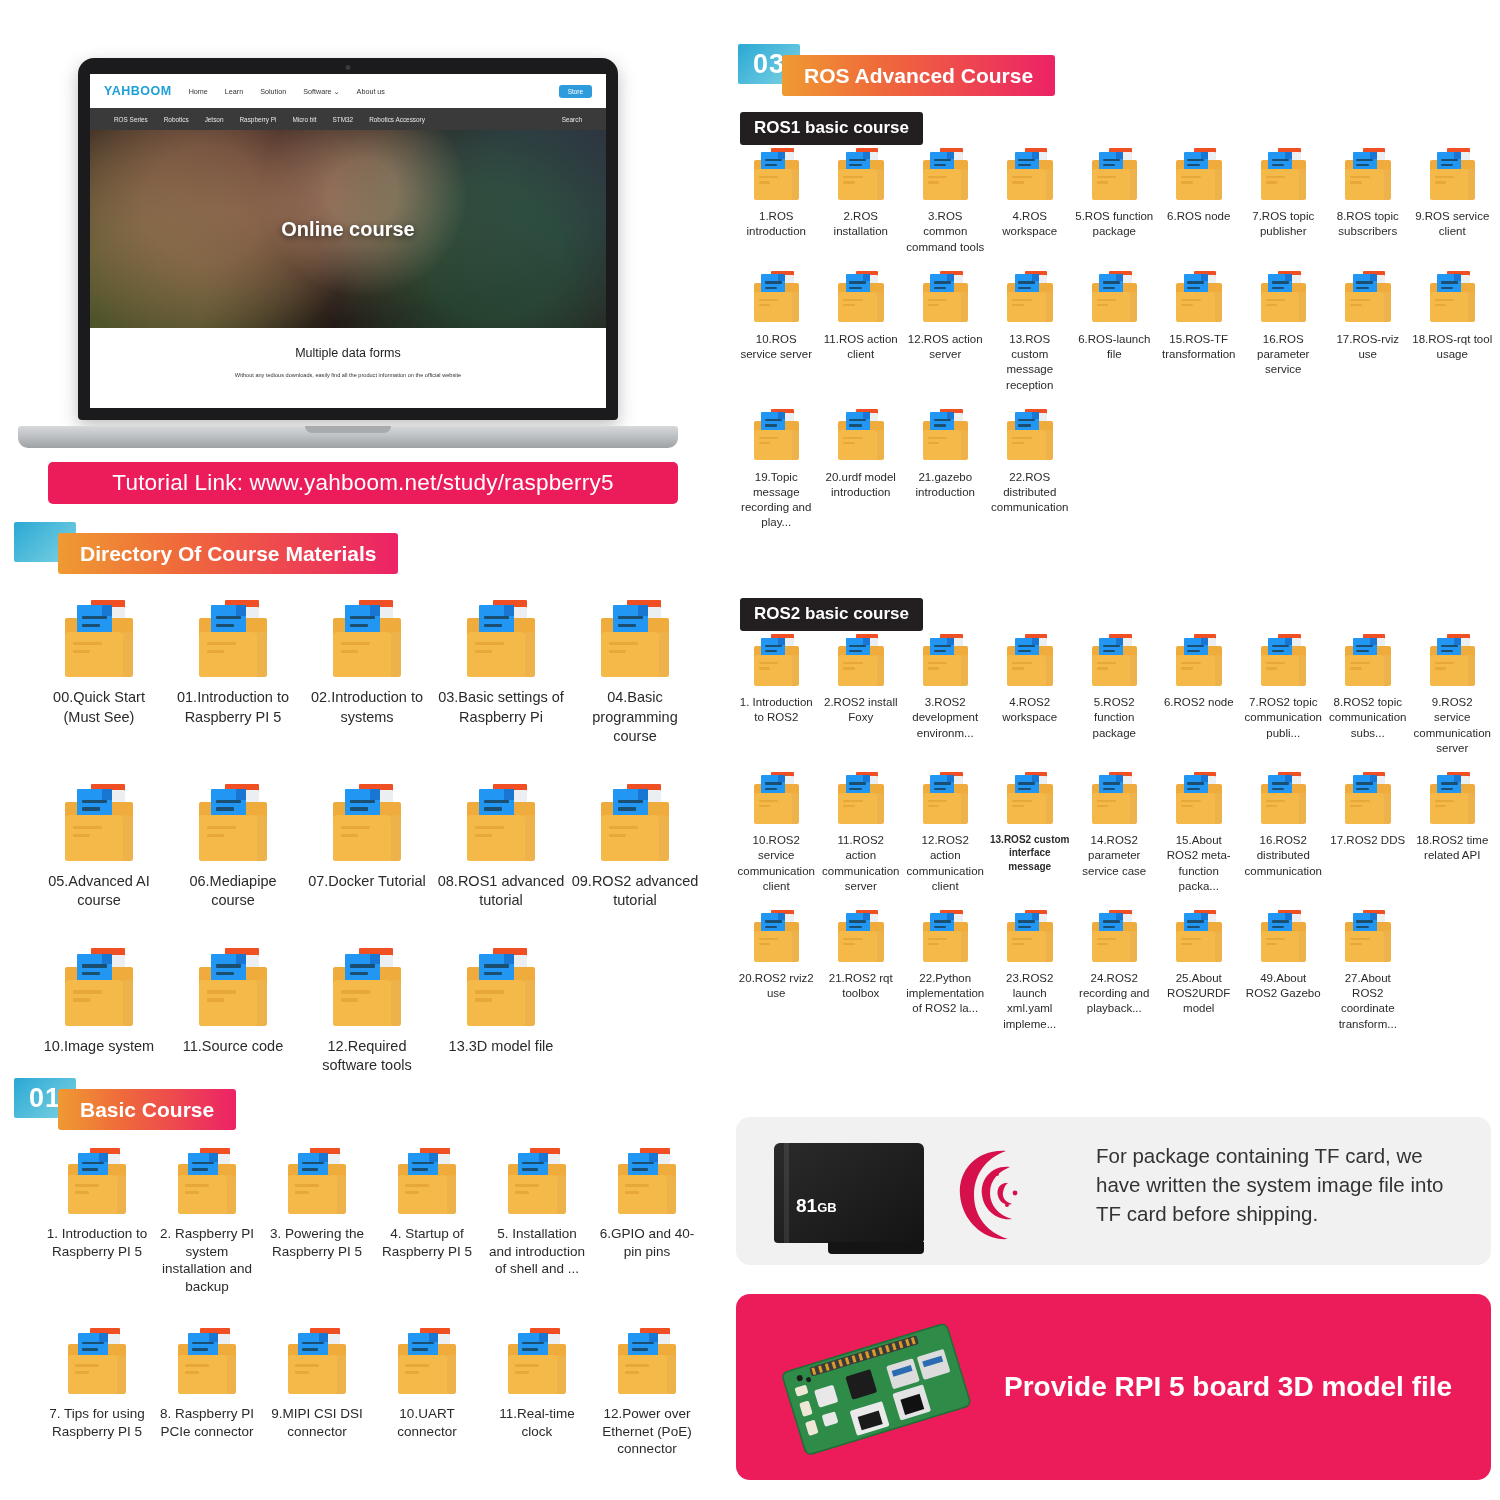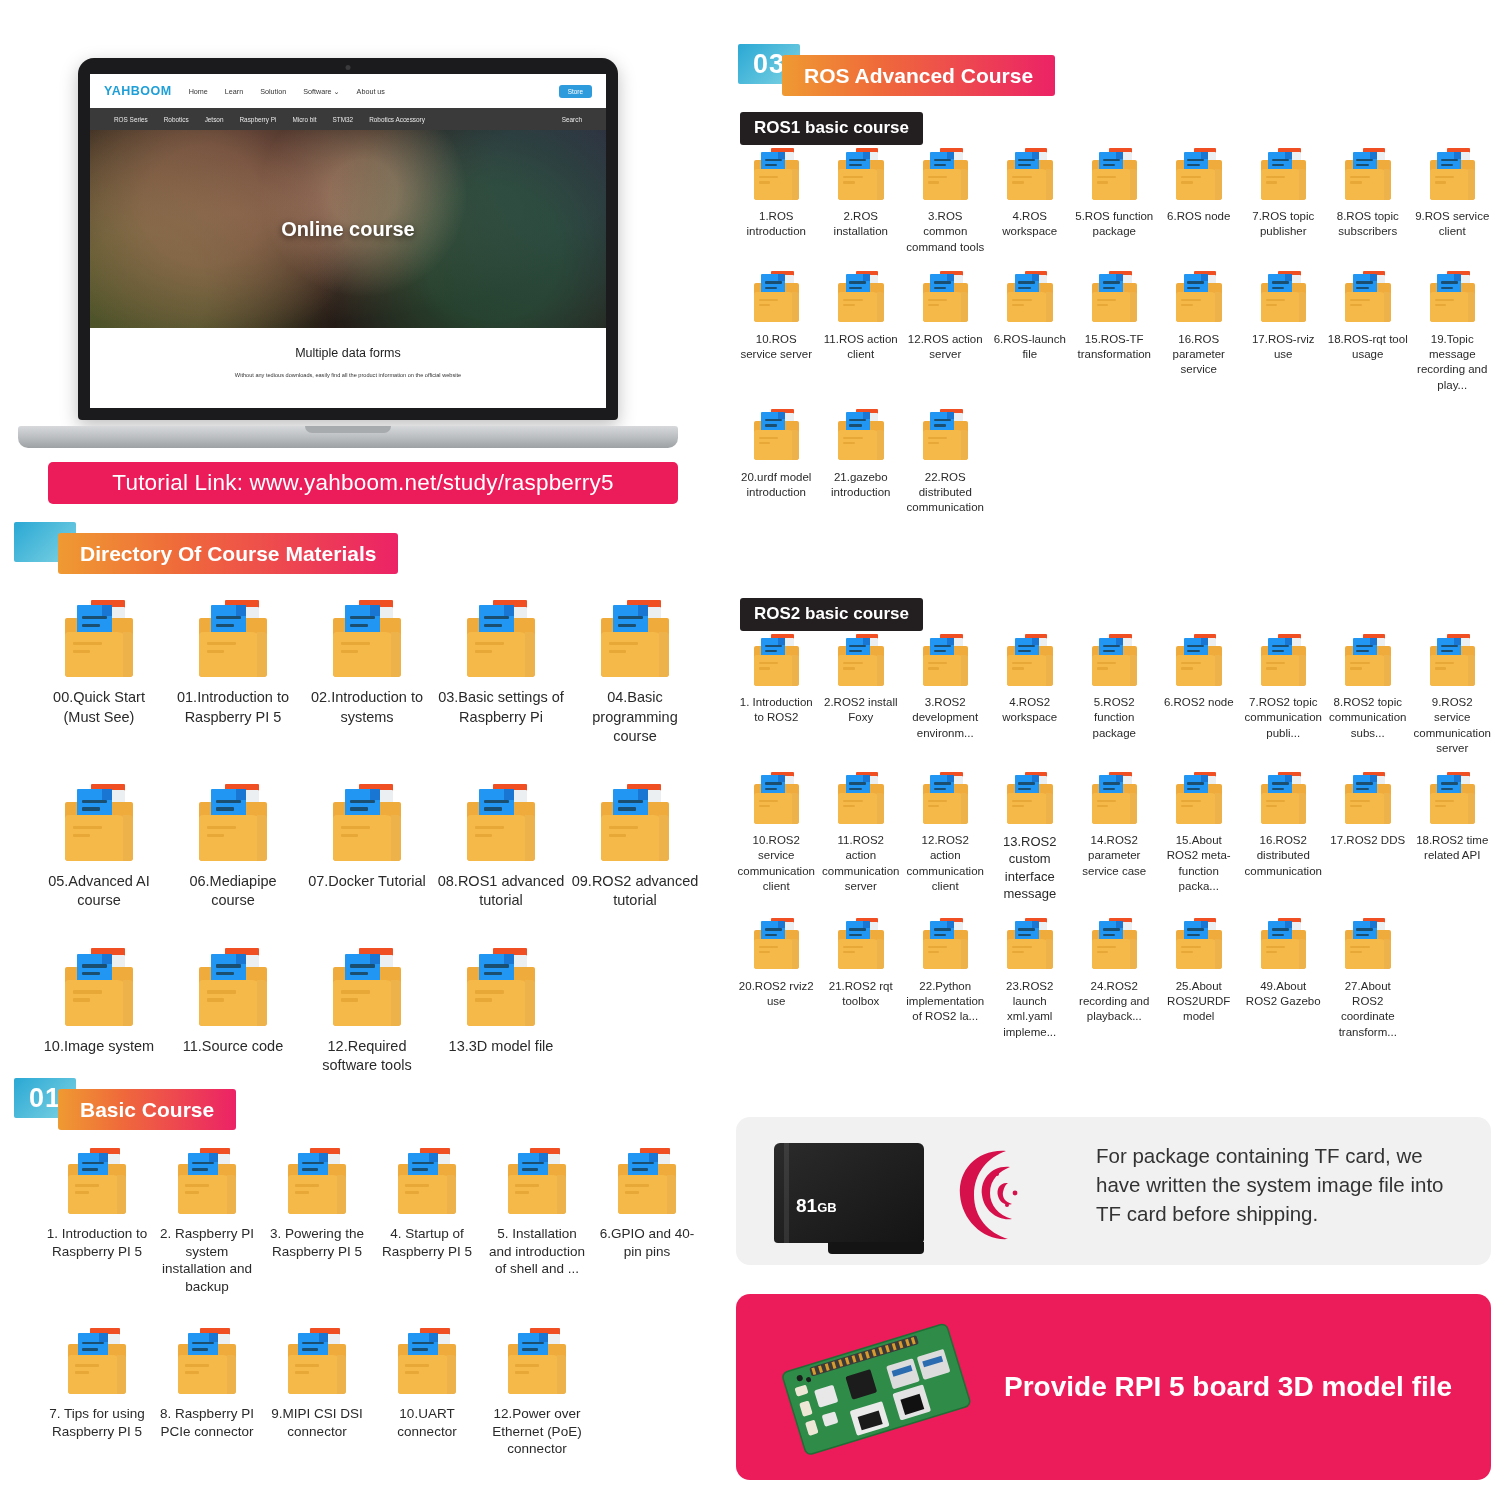--- a/index.html
+++ b/index.html
@@ -751,20 +751,41 @@
             <div class="f-back" style="left: 6.75px; top: 15.75px; width: 58.5px; height: 50.63px;"></div>
             <div class="f-blue" style="left: 16.88px; top: 4.5px; width: 30.38px; height: 29.25px;"></div>
             <div class="f-bcorner" style="left: 38.25px; top: 4.5px; width: 9px; height: 9px;"></div>
             <div class="f-blines" style="left: 21.38px; top: 13.5px; width: 21.38px; height: 2.93px;"></div>
             <div class="f-blines" style="left: 21.38px; top: 20.25px; width: 15.75px; height: 2.93px;"></div>
             <div class="f-front" style="left: 6.75px; top: 27px; width: 54px; height: 39.38px; border-radius: 3.38px 9px 3.38px 3.38px;"></div>
             <div class="f-flines" style="left: 13.5px; top: 36px; width: 24.75px; height: 2.93px;"></div>
             <div class="f-flines" style="left: 13.5px; top: 42.75px; width: 14.63px; height: 2.93px;"></div>
             <div class="f-back" style="left: 56.25px; top: 27px; width: 9px; height: 39.38px; border-radius: 0px 3.38px 3.38px 0px; background: rgb(238, 178, 74);"></div>
           </div>
+          <div class="cap" style="font-size: 13.5px; width: 104px;">11.Real-time clock</div>
+        </div>
+        <div class="cell">
+          <div class="folder" style="width: 72px; height: 69.75px;">
+            <div class="f-red" style="left: 29.25px; top: 0px; width: 29.25px; height: 18px;"></div>
+            <div class="f-white" style="left: 33.75px; top: 5.63px; width: 24.75px; height: 54px;"></div>
+            <div class="f-wlines" style="left: 37.13px; top: 15.75px; width: 18px; height: 2.48px;"></div>
+            <div class="f-wlines" style="left: 37.13px; top: 21.38px; width: 18px; height: 2.48px;"></div>
+            <div class="f-wlines" style="left: 37.13px; top: 27px; width: 18px; height: 2.48px;"></div>
+            <div class="f-wlines" style="left: 37.13px; top: 32.63px; width: 18px; height: 2.48px;"></div>
+            <div class="f-wlines" style="left: 37.13px; top: 38.25px; width: 18px; height: 2.48px;"></div>
+            <div class="f-back" style="left: 6.75px; top: 15.75px; width: 58.5px; height: 50.63px;"></div>
+            <div class="f-blue" style="left: 16.88px; top: 4.5px; width: 30.38px; height: 29.25px;"></div>
+            <div class="f-bcorner" style="left: 38.25px; top: 4.5px; width: 9px; height: 9px;"></div>
+            <div class="f-blines" style="left: 21.38px; top: 13.5px; width: 21.38px; height: 2.93px;"></div>
+            <div class="f-blines" style="left: 21.38px; top: 20.25px; width: 15.75px; height: 2.93px;"></div>
+            <div class="f-front" style="left: 6.75px; top: 27px; width: 54px; height: 39.38px; border-radius: 3.38px 9px 3.38px 3.38px;"></div>
+            <div class="f-flines" style="left: 13.5px; top: 36px; width: 24.75px; height: 2.93px;"></div>
+            <div class="f-flines" style="left: 13.5px; top: 42.75px; width: 14.63px; height: 2.93px;"></div>
+            <div class="f-back" style="left: 56.25px; top: 27px; width: 9px; height: 39.38px; border-radius: 0px 3.38px 3.38px 0px; background: rgb(238, 178, 74);"></div>
+          </div>
           <div class="cap" style="font-size: 13.5px; width: 104px;">12.Power over Ethernet (PoE) connector</div>
         </div>
       </div>
   </div>
 
   <div class="right-col">
 
     <div class="sec-badge" style="left:18px; top:44px;">
       <div class="sec-num">03</div>
       <div class="sec-title">ROS Advanced Course</div>
@@ -1037,20 +1058,41 @@
             <div class="f-back" style="left: 5.25px; top: 12.25px; width: 45.5px; height: 39.38px;"></div>
             <div class="f-blue" style="left: 13.13px; top: 3.5px; width: 23.63px; height: 22.75px;"></div>
             <div class="f-bcorner" style="left: 29.75px; top: 3.5px; width: 7px; height: 7px;"></div>
             <div class="f-blines" style="left: 16.63px; top: 10.5px; width: 16.63px; height: 2.27px;"></div>
             <div class="f-blines" style="left: 16.63px; top: 15.75px; width: 12.25px; height: 2.27px;"></div>
             <div class="f-front" style="left: 5.25px; top: 21px; width: 42px; height: 30.63px; border-radius: 2.63px 7px 2.63px 2.63px;"></div>
             <div class="f-flines" style="left: 10.5px; top: 28px; width: 19.25px; height: 2.27px;"></div>
             <div class="f-flines" style="left: 10.5px; top: 33.25px; width: 11.38px; height: 2.27px;"></div>
             <div class="f-back" style="left: 43.75px; top: 21px; width: 7px; height: 30.63px; border-radius: 0px 2.63px 2.63px 0px; background: rgb(238, 178, 74);"></div>
           </div>
+          <div class="cap" style="font-size: 11.5px; width: 80px;">13.ROS custom message reception</div>
+        </div>
+        <div class="cell">
+          <div class="folder" style="width: 56px; height: 54.25px;">
+            <div class="f-red" style="left: 22.75px; top: 0px; width: 22.75px; height: 14px;"></div>
+            <div class="f-white" style="left: 26.25px; top: 4.38px; width: 19.25px; height: 42px;"></div>
+            <div class="f-wlines" style="left: 28.88px; top: 12.25px; width: 14px; height: 1.93px;"></div>
+            <div class="f-wlines" style="left: 28.88px; top: 16.63px; width: 14px; height: 1.93px;"></div>
+            <div class="f-wlines" style="left: 28.88px; top: 21px; width: 14px; height: 1.93px;"></div>
+            <div class="f-wlines" style="left: 28.88px; top: 25.38px; width: 14px; height: 1.93px;"></div>
+            <div class="f-wlines" style="left: 28.88px; top: 29.75px; width: 14px; height: 1.93px;"></div>
+            <div class="f-back" style="left: 5.25px; top: 12.25px; width: 45.5px; height: 39.38px;"></div>
+            <div class="f-blue" style="left: 13.13px; top: 3.5px; width: 23.63px; height: 22.75px;"></div>
+            <div class="f-bcorner" style="left: 29.75px; top: 3.5px; width: 7px; height: 7px;"></div>
+            <div class="f-blines" style="left: 16.63px; top: 10.5px; width: 16.63px; height: 2.27px;"></div>
+            <div class="f-blines" style="left: 16.63px; top: 15.75px; width: 12.25px; height: 2.27px;"></div>
+            <div class="f-front" style="left: 5.25px; top: 21px; width: 42px; height: 30.63px; border-radius: 2.63px 7px 2.63px 2.63px;"></div>
+            <div class="f-flines" style="left: 10.5px; top: 28px; width: 19.25px; height: 2.27px;"></div>
+            <div class="f-flines" style="left: 10.5px; top: 33.25px; width: 11.38px; height: 2.27px;"></div>
+            <div class="f-back" style="left: 43.75px; top: 21px; width: 7px; height: 30.63px; border-radius: 0px 2.63px 2.63px 0px; background: rgb(238, 178, 74);"></div>
+          </div>
           <div class="cap" style="font-size: 11.5px; width: 80px;">6.ROS-launch file</div>
         </div>
         <div class="cell">
           <div class="folder" style="width: 56px; height: 54.25px;">
             <div class="f-red" style="left: 22.75px; top: 0px; width: 22.75px; height: 14px;"></div>
             <div class="f-white" style="left: 26.25px; top: 4.38px; width: 19.25px; height: 42px;"></div>
             <div class="f-wlines" style="left: 28.88px; top: 12.25px; width: 14px; height: 1.93px;"></div>
             <div class="f-wlines" style="left: 28.88px; top: 16.63px; width: 14px; height: 1.93px;"></div>
             <div class="f-wlines" style="left: 28.88px; top: 21px; width: 14px; height: 1.93px;"></div>
             <div class="f-wlines" style="left: 28.88px; top: 25.38px; width: 14px; height: 1.93px;"></div>
@@ -1483,21 +1525,21 @@
             <div class="f-back" style="left: 5.25px; top: 12.25px; width: 45.5px; height: 39.38px;"></div>
             <div class="f-blue" style="left: 13.13px; top: 3.5px; width: 23.63px; height: 22.75px;"></div>
             <div class="f-bcorner" style="left: 29.75px; top: 3.5px; width: 7px; height: 7px;"></div>
             <div class="f-blines" style="left: 16.63px; top: 10.5px; width: 16.63px; height: 2.27px;"></div>
             <div class="f-blines" style="left: 16.63px; top: 15.75px; width: 12.25px; height: 2.27px;"></div>
             <div class="f-front" style="left: 5.25px; top: 21px; width: 42px; height: 30.63px; border-radius: 2.63px 7px 2.63px 2.63px;"></div>
             <div class="f-flines" style="left: 10.5px; top: 28px; width: 19.25px; height: 2.27px;"></div>
             <div class="f-flines" style="left: 10.5px; top: 33.25px; width: 11.38px; height: 2.27px;"></div>
             <div class="f-back" style="left: 43.75px; top: 21px; width: 7px; height: 30.63px; border-radius: 0px 2.63px 2.63px 0px; background: rgb(238, 178, 74);"></div>
           </div>
-          <div class="cap" style="font-size: 13px; width: 80px;">13.ROS2 custom interface message</div>
+          <div class="cap" style="font-size: 10px; width: 80px; font-weight: bold;">13.ROS2 custom interface message</div>
         </div>
         <div class="cell">
           <div class="folder" style="width: 56px; height: 54.25px;">
             <div class="f-red" style="left: 22.75px; top: 0px; width: 22.75px; height: 14px;"></div>
             <div class="f-white" style="left: 26.25px; top: 4.38px; width: 19.25px; height: 42px;"></div>
             <div class="f-wlines" style="left: 28.88px; top: 12.25px; width: 14px; height: 1.93px;"></div>
             <div class="f-wlines" style="left: 28.88px; top: 16.63px; width: 14px; height: 1.93px;"></div>
             <div class="f-wlines" style="left: 28.88px; top: 21px; width: 14px; height: 1.93px;"></div>
             <div class="f-wlines" style="left: 28.88px; top: 25.38px; width: 14px; height: 1.93px;"></div>
             <div class="f-wlines" style="left: 28.88px; top: 29.75px; width: 14px; height: 1.93px;"></div>

